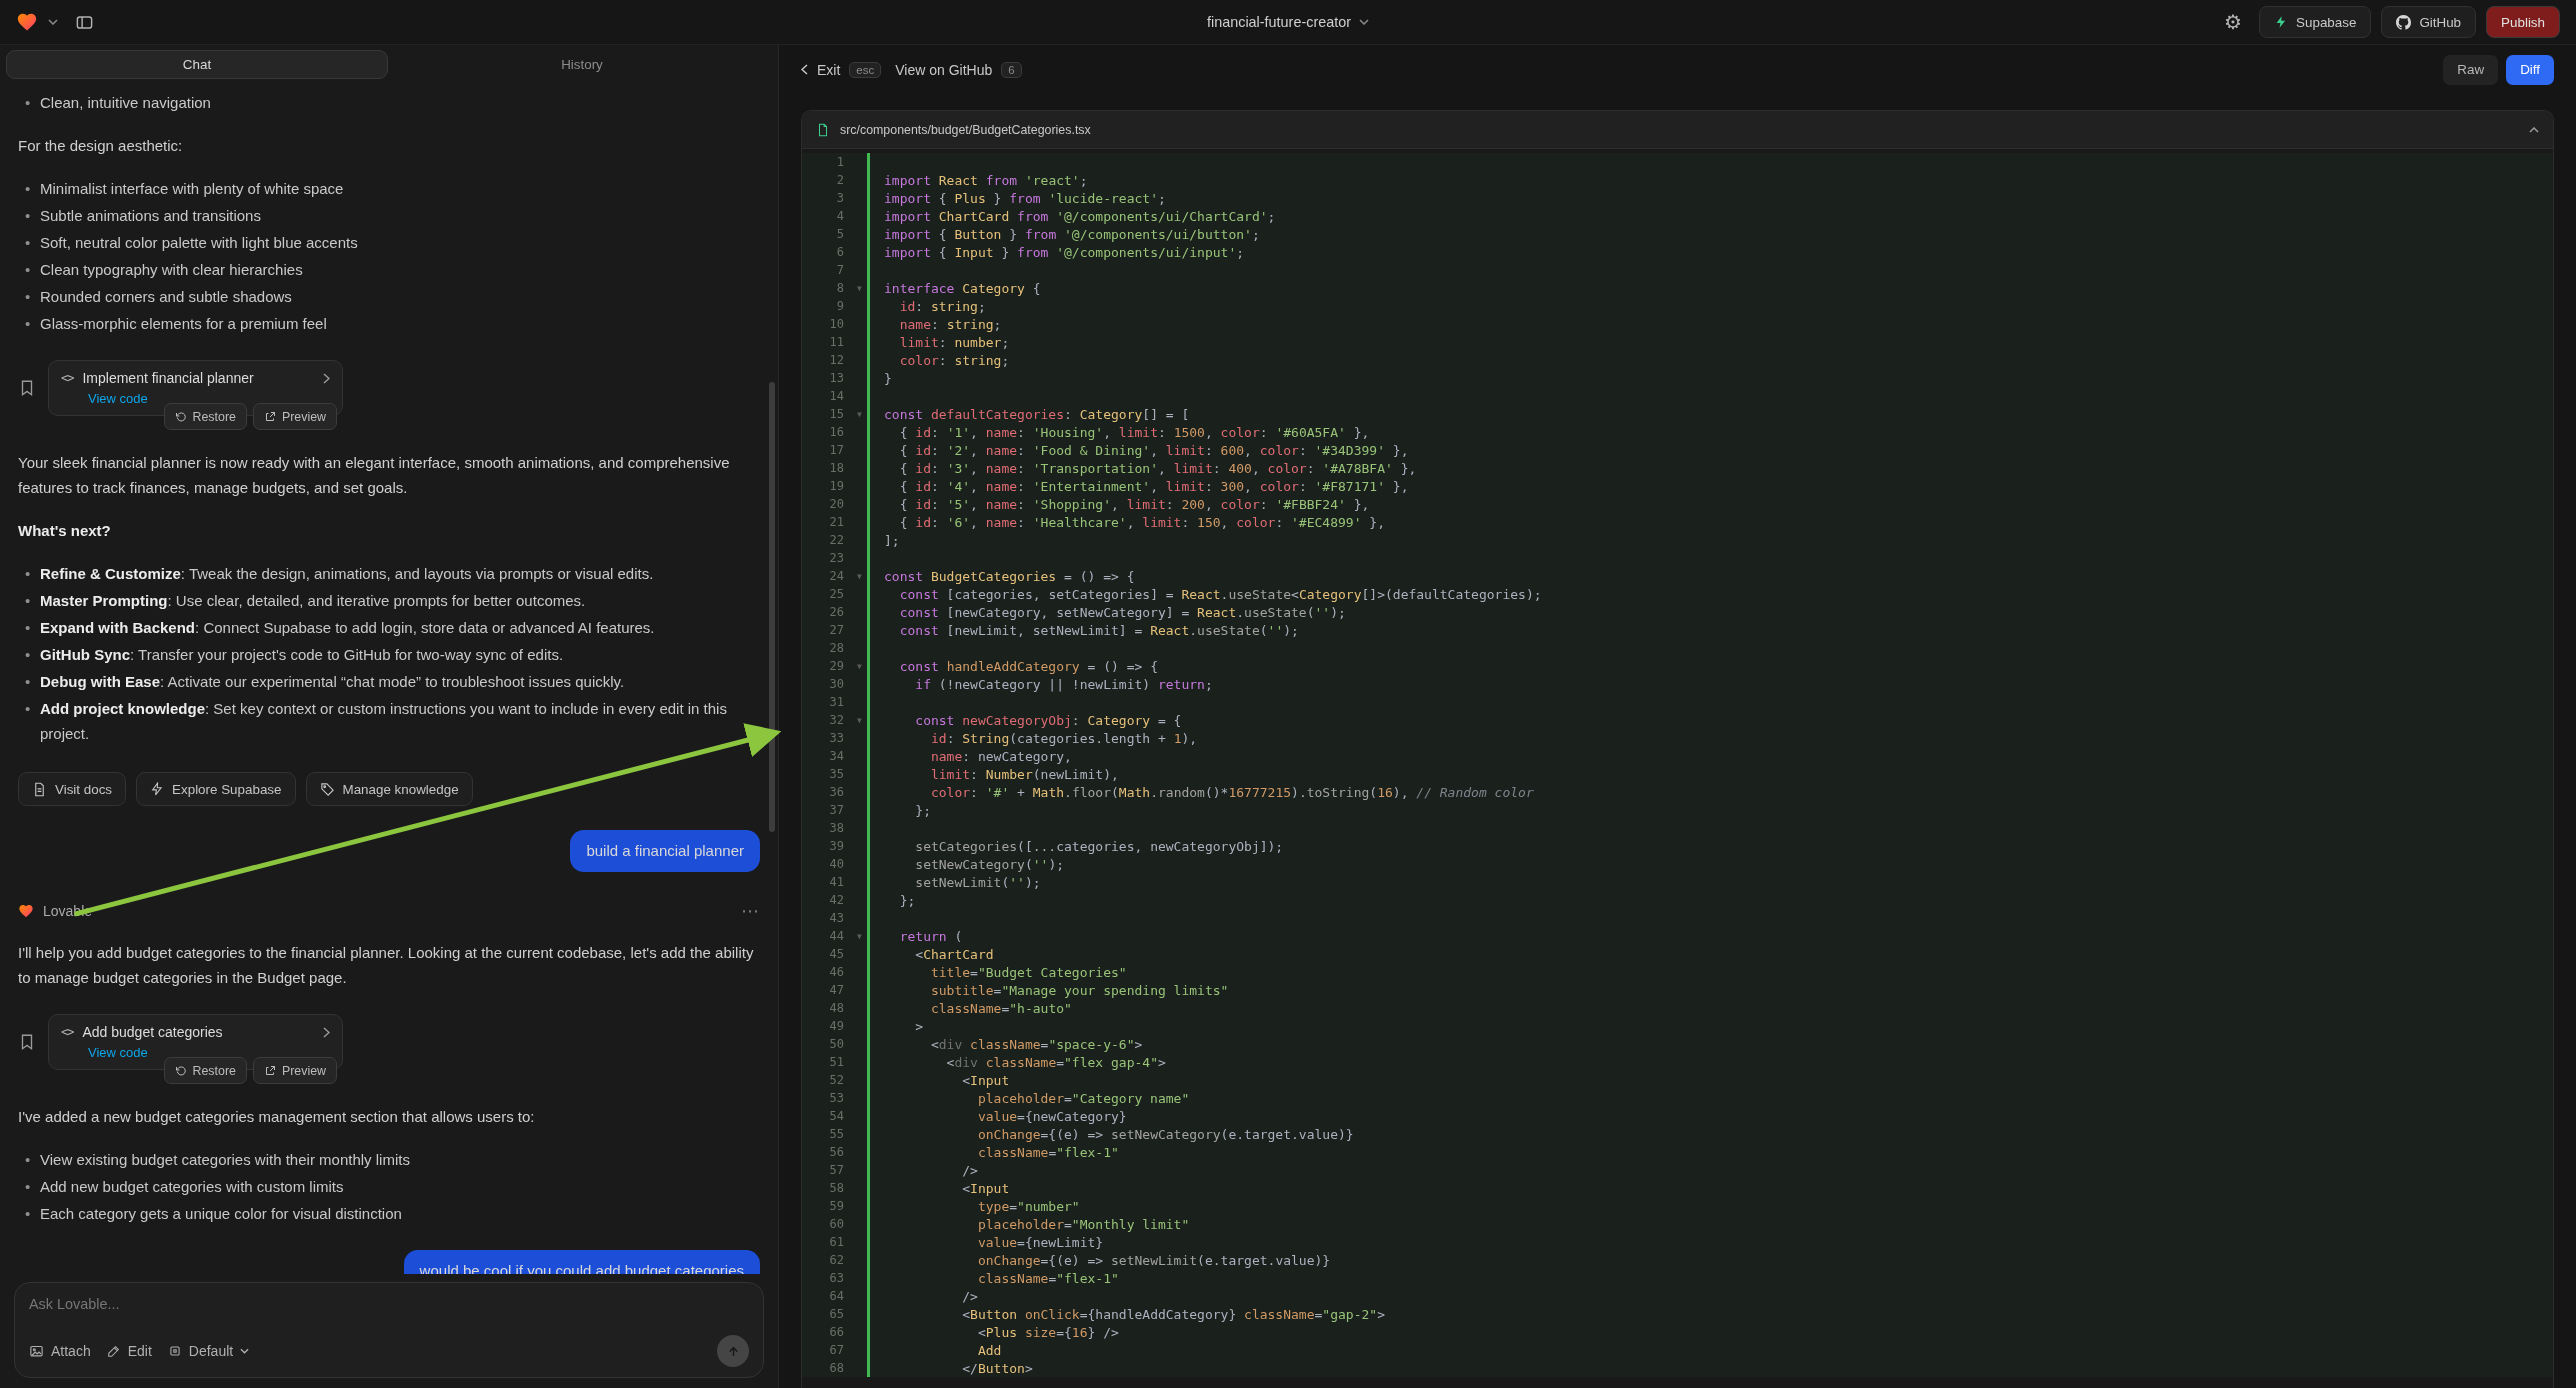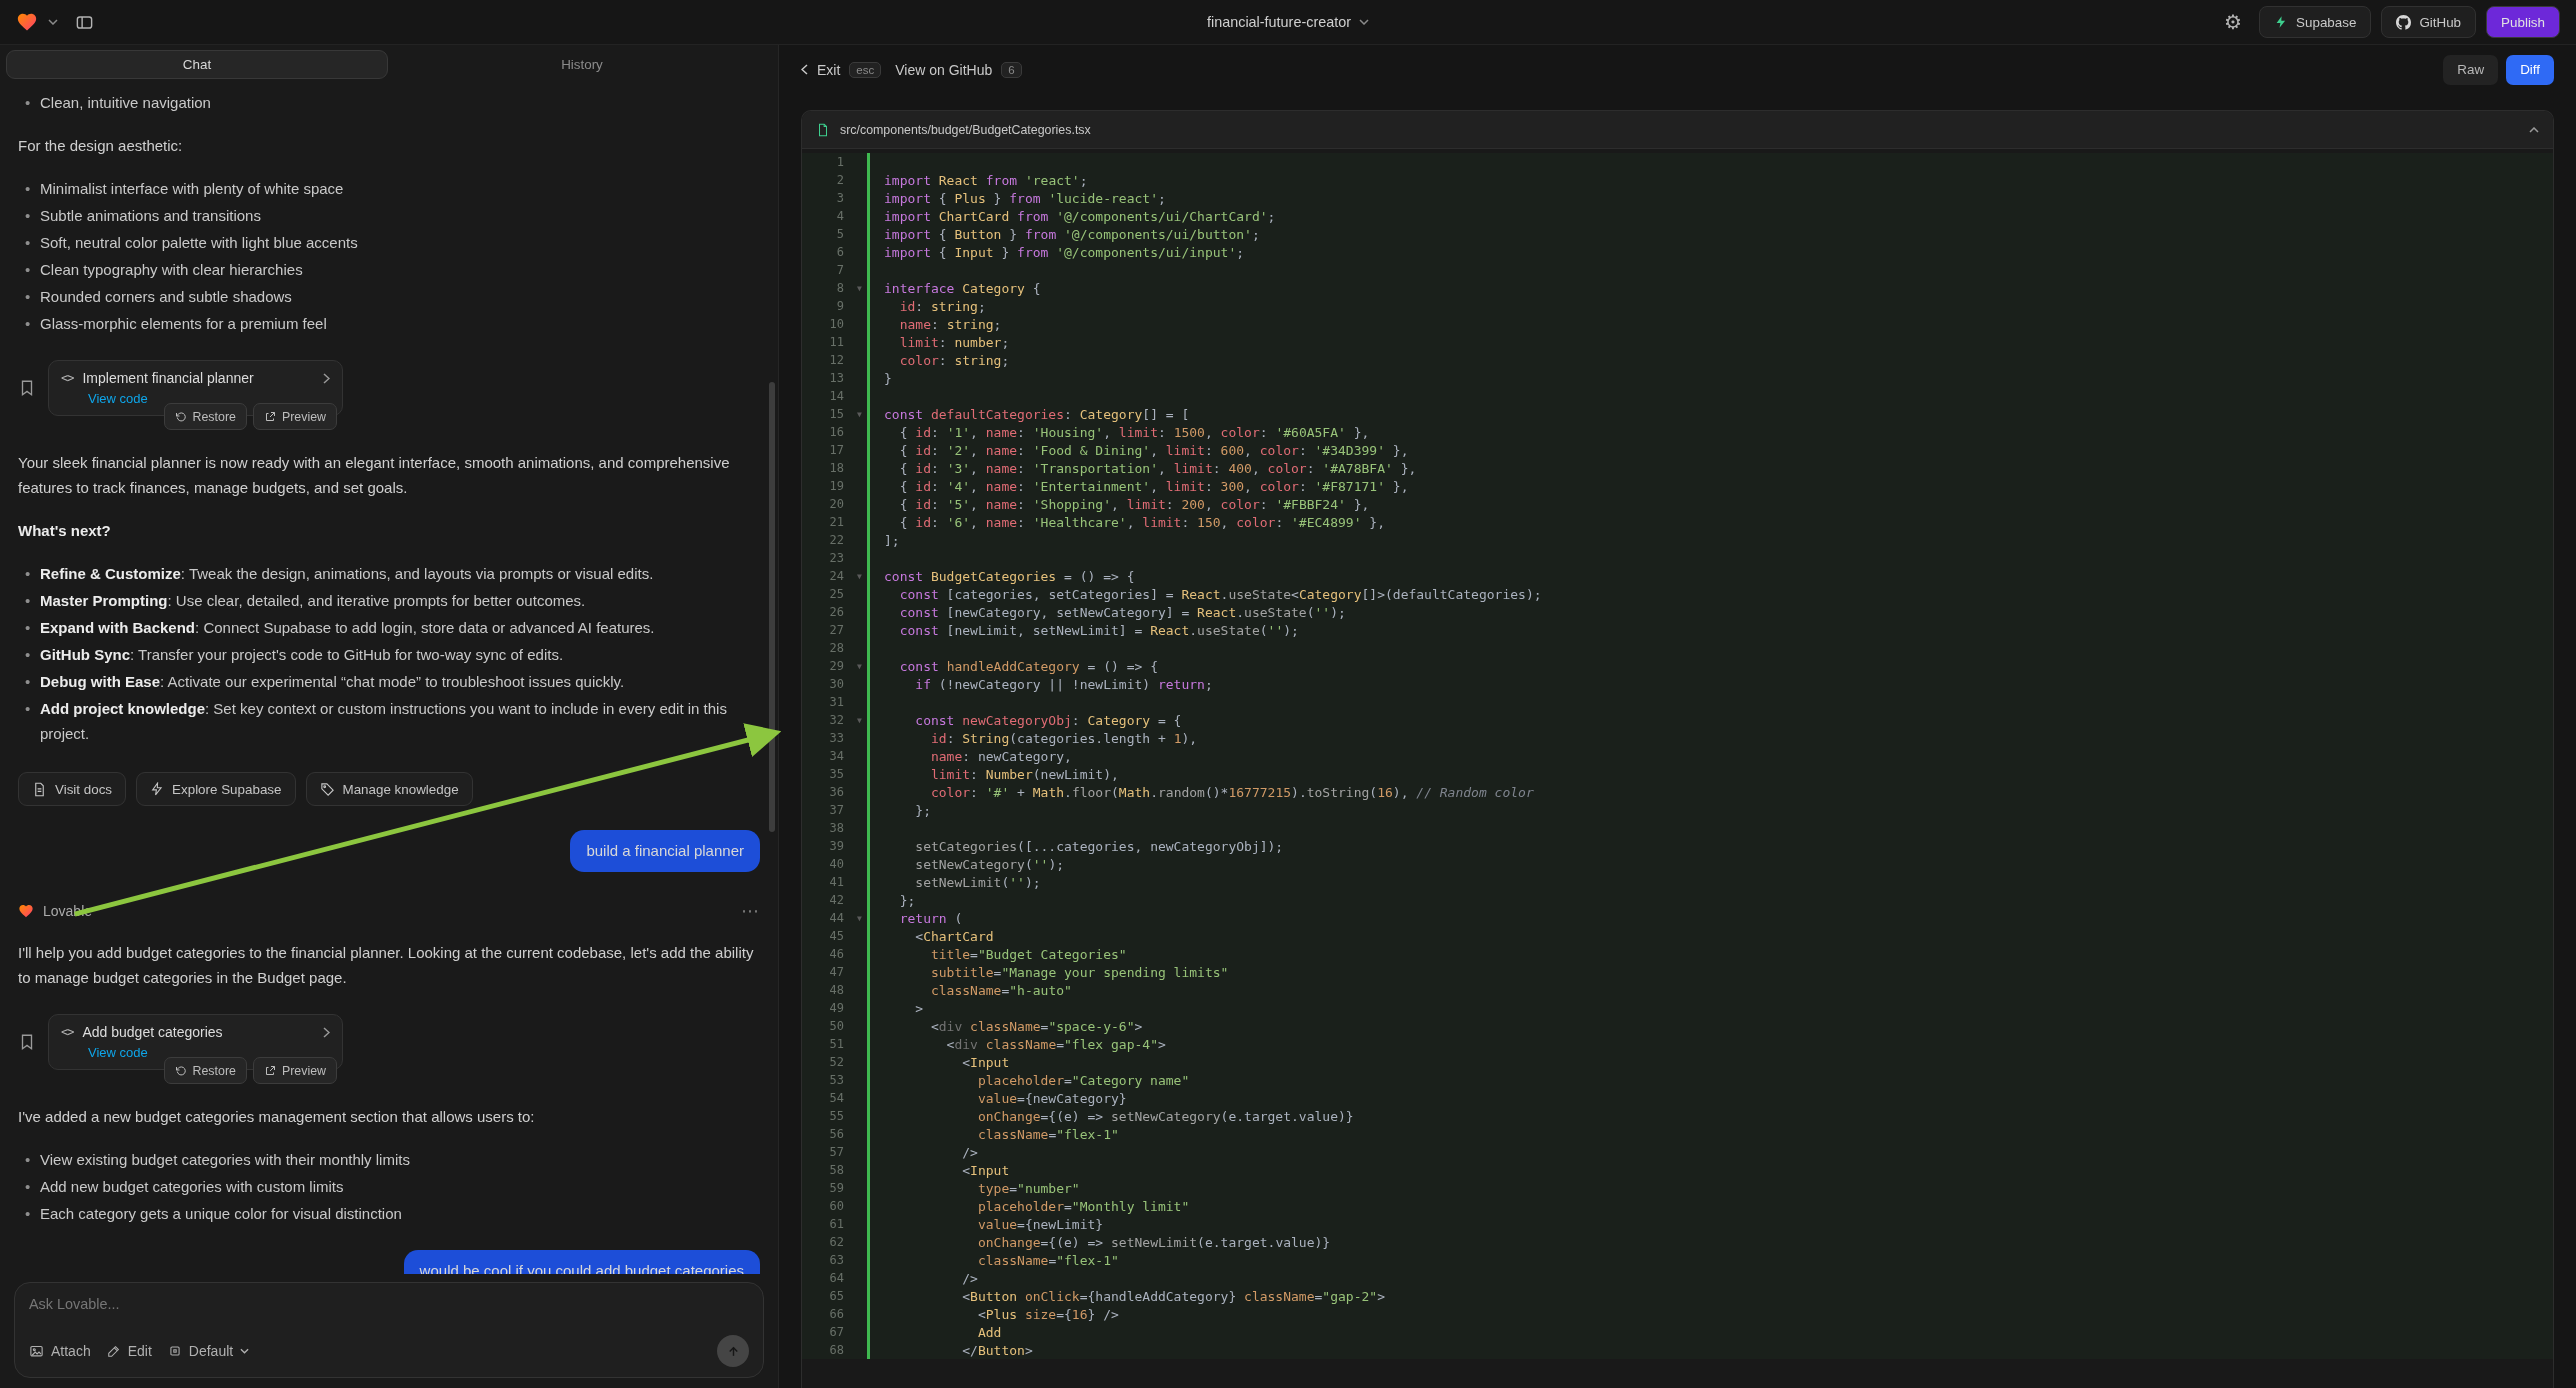--- a/index.html
+++ b/index.html
@@ -11,21 +11,21 @@
   
   .topbar{height:45px;display:flex;align-items:center;padding:0 16px;background:#161616;
     border-bottom:1px solid #232323;position:relative;z-index:5}
   .tb-left{display:flex;align-items:center;gap:10px}
   .tb-chev{color:#8a8a8a}
   .tb-center{position:absolute;left:50%;transform:translateX(-50%);display:flex;align-items:center;gap:8px;
     color:#d0d0d0;font-size:14.4px;cursor:pointer}
   .tb-right{margin-left:auto;display:flex;align-items:center;gap:10px}
   .tb-btn{display:flex;align-items:center;gap:8px;height:32px;padding:0 14px;border-radius:8px;
     background:#1f1f1f;border:1px solid #313131;color:#c9c9c9;font-size:13.4px}
-  .tb-btn.publish{background:#6d28d9;border-color:#3a3a3a;color:#e2e2e2}
+  .tb-btn.publish{background:#7f1d1d;border-color:#3a3a3a;color:#e2e2e2}
   .icon-btn{display:flex;align-items:center;justify-content:center;width:32px;height:32px;border-radius:8px;color:#b3b3b3}
   .gear{font-size:20px;line-height:1}
 
   
   .main{display:flex;height:1343px}
   .chat-panel{width:779px;flex:none;background:#1a1a1a;border-right:1px solid #262626;
     display:flex;flex-direction:column;position:relative}
   .code-panel{flex:1;background:#151515;display:flex;flex-direction:column;min-width:0}
 
   
@@ -682,20 +682,26 @@
               <span class="gbar"></span>
               <span class="cl">    <span class="fn">setNewLimit</span>(<span class="str">''</span>);</span>
             </div>
             <div class="crow">
               <span class="ln">42</span>
               <span class="fold"></span>
               <span class="gbar"></span>
               <span class="cl">  };</span>
             </div>
             <div class="crow">
+              <span class="ln">43</span>
+              <span class="fold"></span>
+              <span class="gbar"></span>
+              <span class="cl"></span>
+            </div>
+            <div class="crow">
               <span class="ln">44</span>
               <span class="fold">▼</span>
               <span class="gbar"></span>
               <span class="cl">  <span class="kw">return</span> (</span>
             </div>
             <div class="crow">
               <span class="ln">45</span>
               <span class="fold"></span>
               <span class="gbar"></span>
               <span class="cl">    &lt;<span class="cap">ChartCard</span></span>

